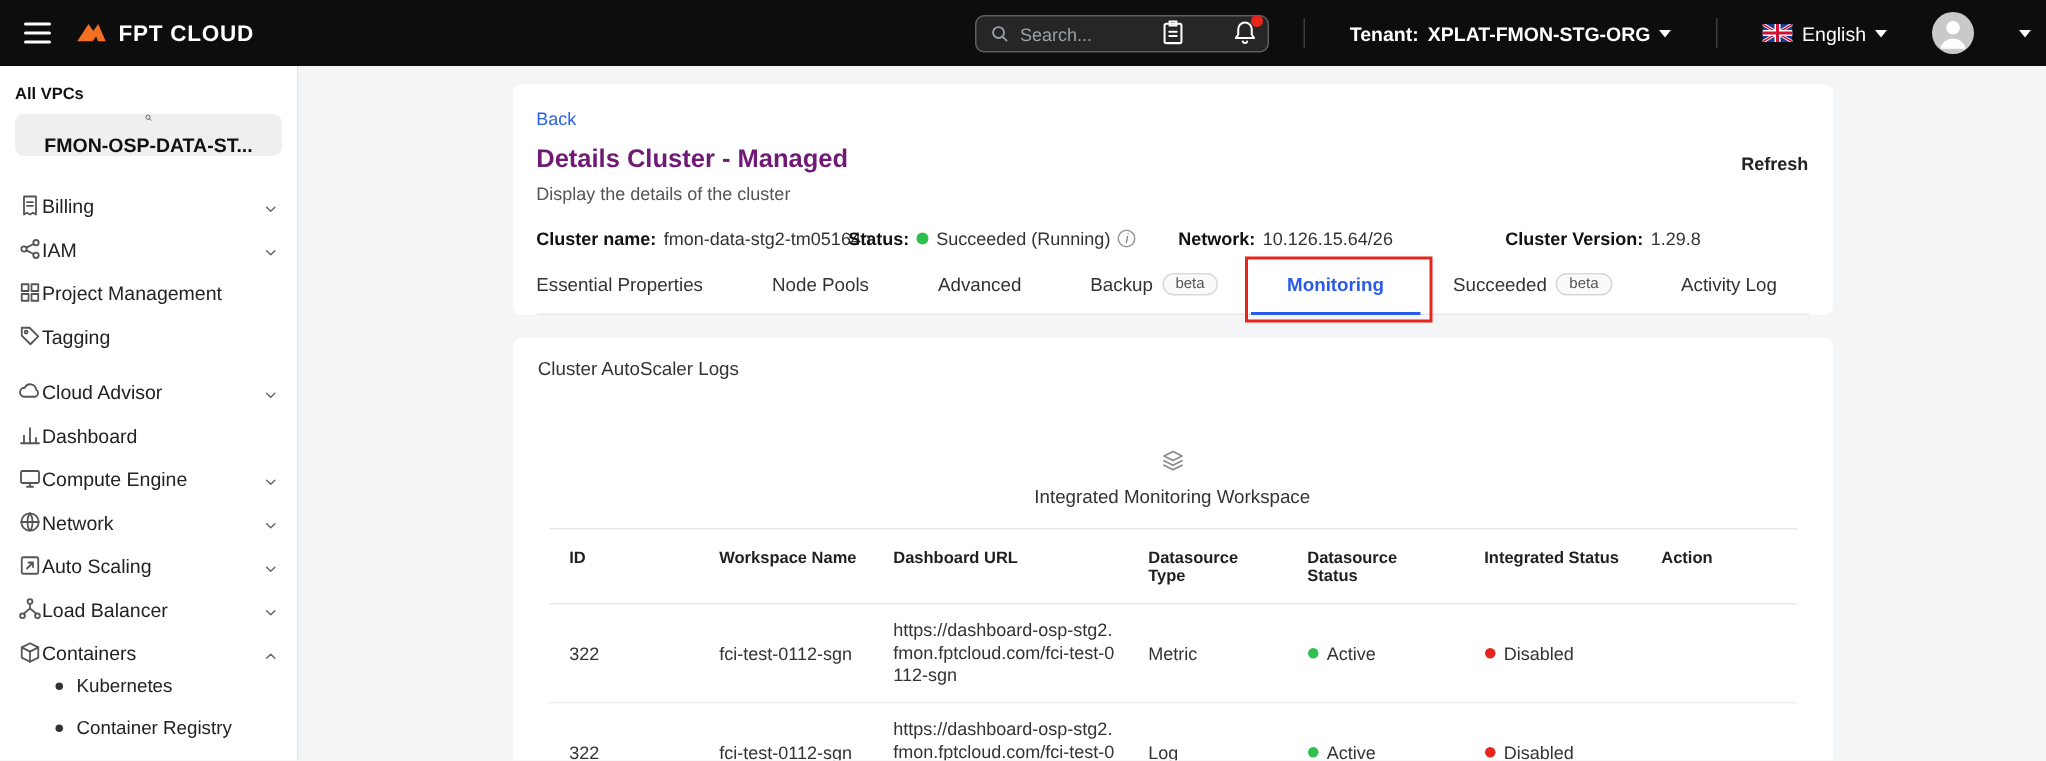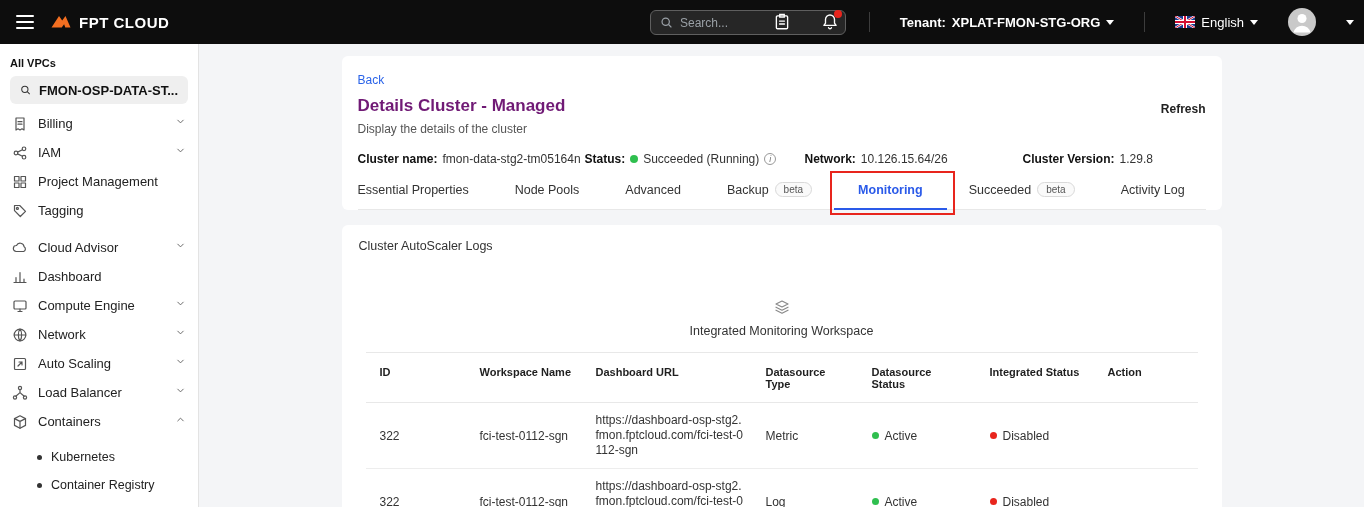--- a/index.html
+++ b/index.html
@@ -23,44 +23,44 @@
   .bell-dot { position:absolute; top:-3px; right:-3px; width:8px; height:8px; background:#e8251d; border-radius:50%; }
   .tenant, .lang { display:flex; align-items:center; gap:6px; font-size:13px; cursor:pointer; white-space:nowrap; }
   .tenant .t-label { font-weight:600; }
   .tenant .t-value { font-weight:700; }
   .caret { width:0; height:0; border-left:4px solid transparent; border-right:4px solid transparent; border-top:5px solid #fff; }
   .avatar { width:28px; height:28px; border-radius:50%; background:#c9c9c9; display:flex; align-items:center; justify-content:center; cursor:pointer; overflow:hidden; }
 
   
   .sidebar { position:absolute; top:44px; left:0; width:199px; bottom:0; background:#fff; border-right:1px solid #e3e3e3; overflow:hidden; }
   .all-vpcs { margin:13px 10px 7px; font-size:11px; font-weight:700; color:#111; }
-  .vpc-selector { margin:0 10px; height:28px; background:#efefef; border-radius:6px; display:flex; align-items:center; gap:8px; padding:0 10px; font-size:13px; font-weight:700; color:#111; cursor:pointer; white-space:nowrap; overflow:hidden; }
+  .vpc-selector { margin:0 10px; height:28px; background:#efefef; border-radius:6px; display:flex; align-items:center; gap:8px; padding:0 10px; font-size:13px; font-weight:700; color:#111; cursor:pointer; white-space:nowrap; overflow:hidden;flex-direction:column; }
   .menu { margin-top:12px; }
-  .mi { height:29px; display:flex; align-items:flex-start; gap:10px; padding:0 12px; font-size:13px; color:#222; cursor:pointer; }
+  .mi { height:29px; display:flex; align-items:flex-end; padding:0 12px; font-size:13px; color:#222; cursor:pointer; }
   .mi.group-gap { margin-top:8px; }
   .ic { width:16px; height:16px; fill:none; stroke:#555; stroke-width:1.2; stroke-linecap:round; stroke-linejoin:round; flex:none; }
   .chev { width:11px; height:11px; fill:none; stroke:#666; stroke-width:1.4; stroke-linecap:round; stroke-linejoin:round; margin-left:auto; flex:none; }
   .chev.up { transform:rotate(180deg); }
   .sub { height:28px; display:flex; align-items:center; gap:9px; padding:0 12px 0 37px; font-size:12.5px; color:#222; cursor:pointer; }
   .bullet { width:5px; height:5px; border-radius:50%; background:#333; flex:none; }
 
   
   .main { position:absolute; top:44px; left:199px; right:0; bottom:0; background:#f4f5f7; overflow:hidden; }
   .card { width:880px; margin:0 auto; background:#fff; border-radius:6px; }
   .card-top { margin-top:12px; padding:14px 16px 0; position:relative; }
   .back { color:#2a63e8; font-size:12px; cursor:pointer; display:inline-block; }
   .title-row { display:flex; align-items:flex-end; justify-content:space-between; margin-top:8px; }
   .title-row h1 { font-size:17px; font-weight:700; color:#701a75; }
   .refresh { font-size:12px; font-weight:600; color:#222; cursor:pointer; }
   .subtitle { font-size:12px; color:#555; margin-top:6px; }
   .info-row { display:flex; margin-top:16px; font-size:12px; align-items:center; }
   .info { display:flex; align-items:center; gap:5px; }
   .info .lbl { font-weight:700; color:#111; white-space:nowrap; }
   .info .val { color:#333; white-space:nowrap; }
-  .info.w1 { width:227px; } .info.w2 { width:220px; } .info.w3 { width:218px; }
+  .info.w1 { width:208px; } .info.w2 { width:220px; } .info.w3 { width:218px; }
   .dot { width:8px; height:8px; border-radius:50%; flex:none; }
   .dot.green { background:#2fbf4f; }
   .dot.red { background:#e8251d; }
   .info-i { width:12px; height:12px; border:1px solid #999; border-radius:50%; color:#777; font-size:9px; line-height:11px; text-align:center; font-style:italic; flex:none; }
   .info-i::after { content:"i"; }
   .tabs { display:flex; gap:46px; margin-top:16px; border-bottom:1px solid #e8e8e8; }
   .tab { position:relative; padding:0 0 12px; font-size:12.5px; color:#333; cursor:pointer; display:flex; align-items:center; gap:6px; white-space:nowrap; }
   .tab.active { color:#2a5ae9; font-weight:600; }
   .tab.active::after { content:""; position:absolute; left:-24px; right:-24px; bottom:-1px; height:2px; background:#2a5ae9; }
   .pill { border:1px solid #d9d9d9; background:#fafafa; border-radius:10px; padding:1px 8px; font-size:10px; color:#555; font-weight:400; }

